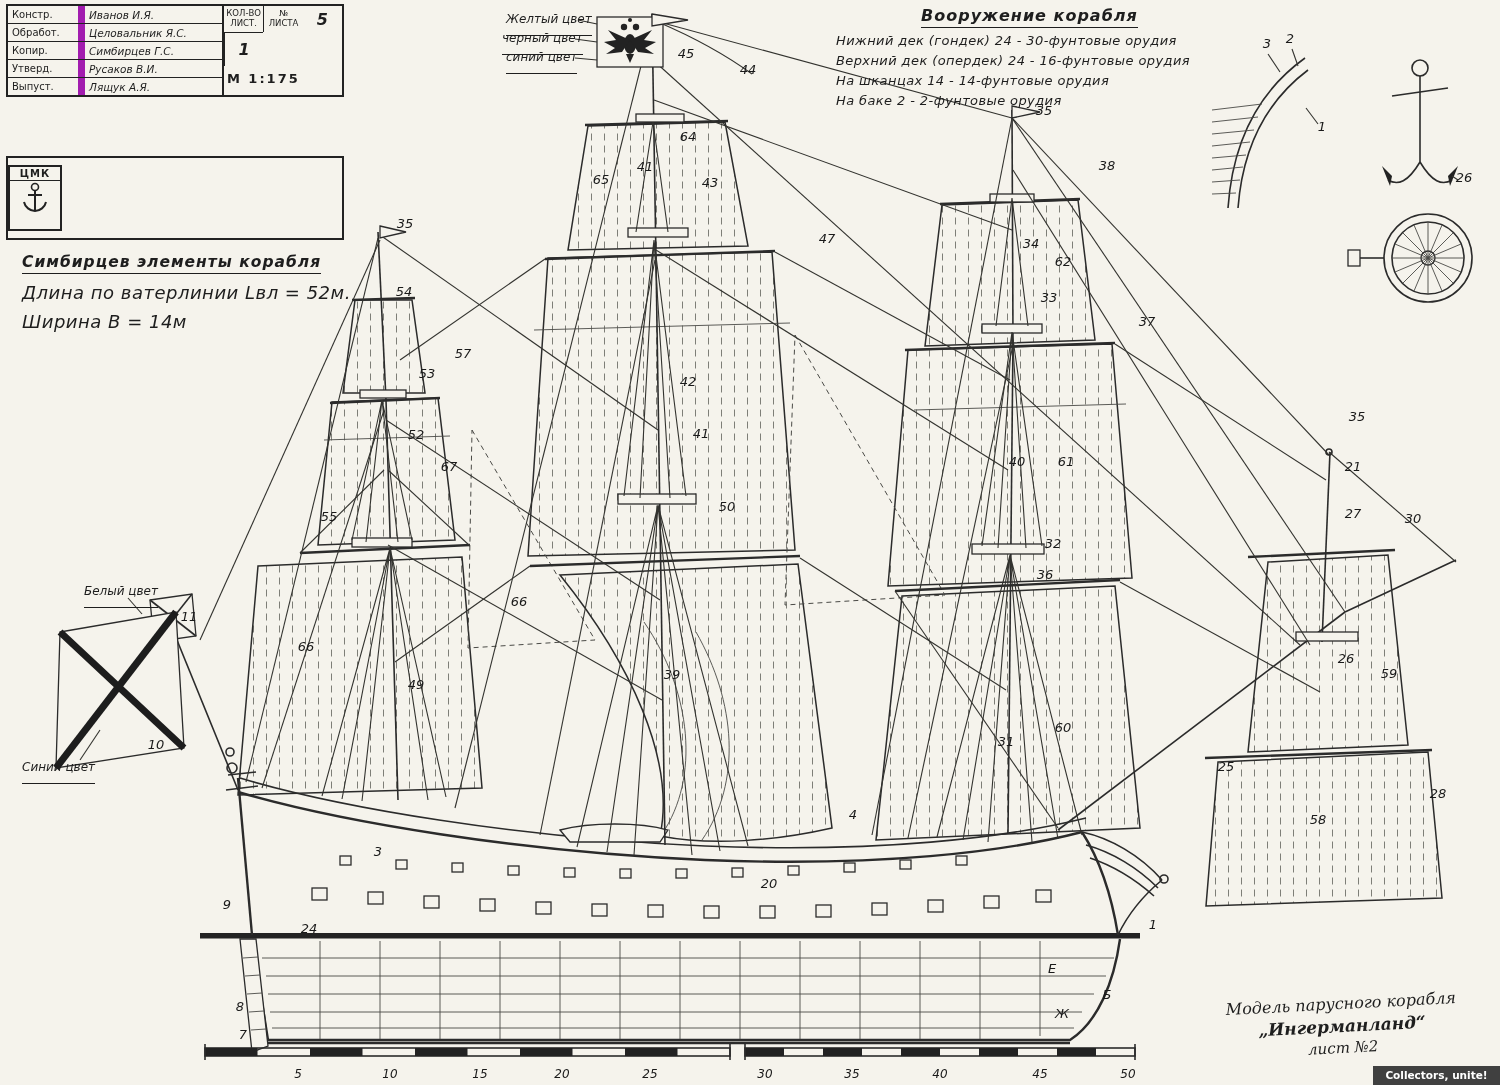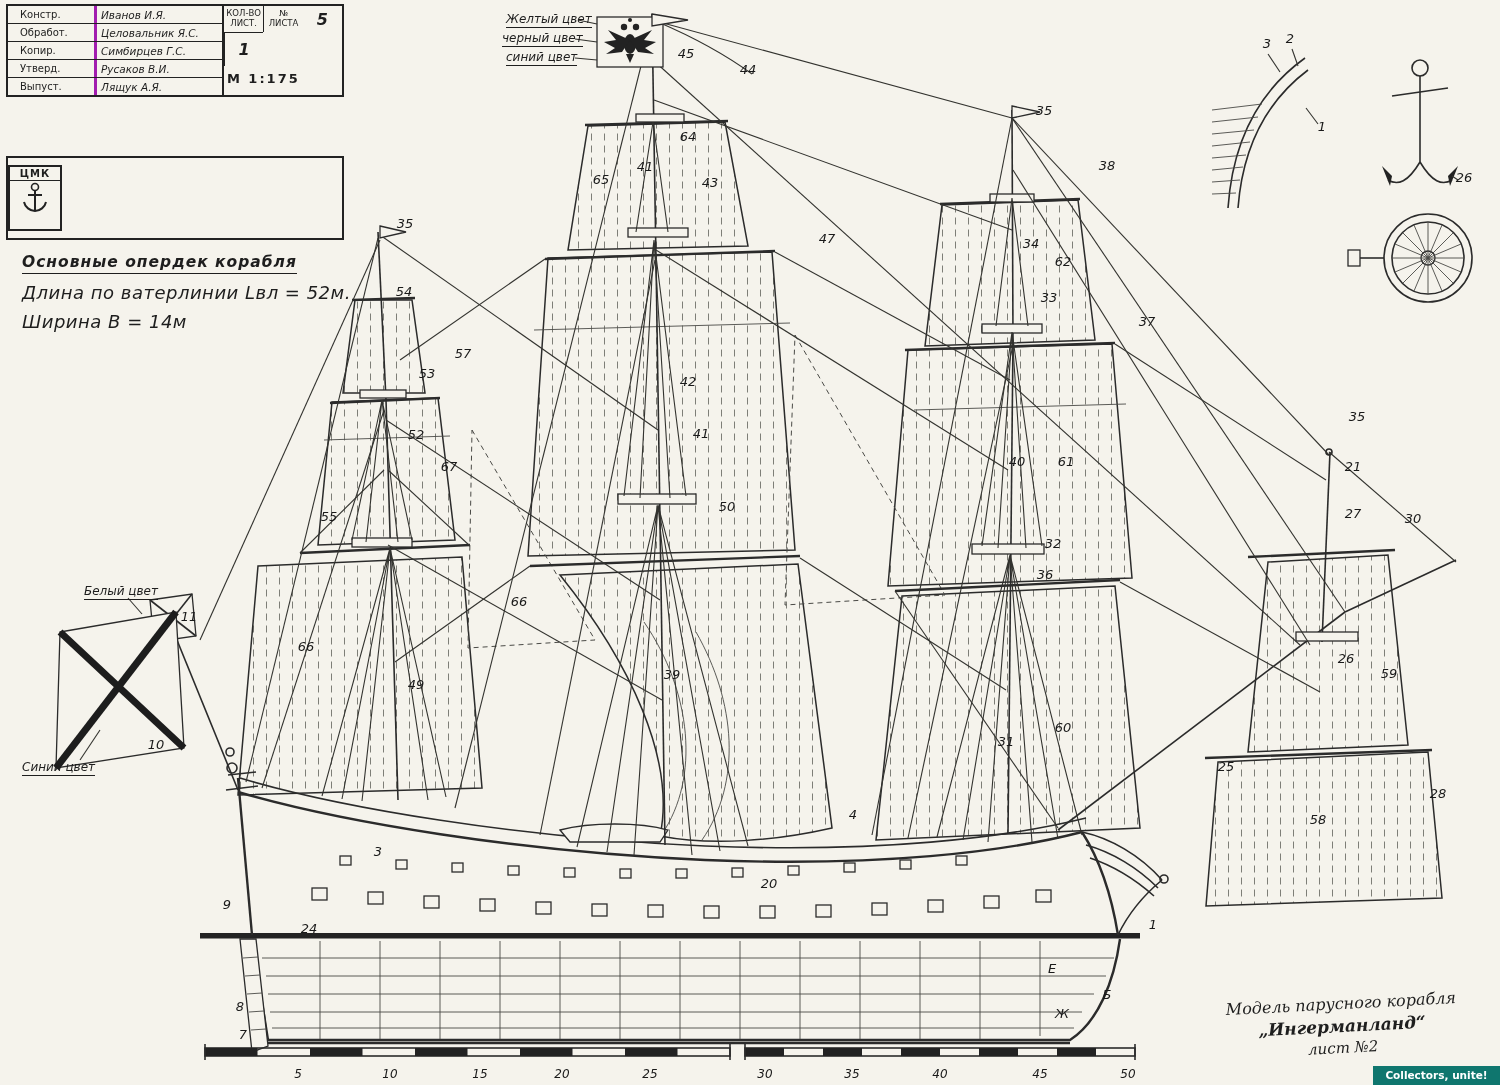--- a/index.html
+++ b/index.html
@@ -1,31 +1,31 @@
 <!DOCTYPE html>
 <html><head>
 <meta charset="utf-8">
 <style>
   html,body{margin:0;padding:0}
   .page{position:relative;width:1500px;height:1085px;background:#f5f3ec;font-family:"DejaVu Sans",sans-serif;color:#1e1e1e;overflow:hidden}
   .art{position:absolute;left:0;top:0}
   .abs{position:absolute}
-  .u{border-bottom:1.3px solid #1e1e1e;padding-bottom:1px;display:inline-block}
+  .u{border-bottom:1.3px solid #1e1e1e;padding-bottom:9px;display:inline-block}
 
   
   .title-block{left:6px;top:4px;width:334px;border:2.5px solid #222;background:transparent}
   .tb-head{border-bottom:2px solid #222;text-align:center;font-weight:700;padding:2px 4px;line-height:1.2}
   .tb-head .t1{font-size:15px}
   .tb-head .t2{font-size:14px}
   .tb-head .t3{font-size:13.5px;font-style:italic}
   .tb-body{display:flex}
   .tb-left{flex:1}
   .tb-row{display:flex;border-top:1px solid #222;height:17px;align-items:center}
   .tb-row:first-child{border-top:none}
-  .tb-role{width:62px;border-right:3px solid #a21caf;font-size:10px;padding:0 12px;height:100%;display:flex;align-items:center}
+  .tb-role{width:62px;border-right:7px solid #a21caf;font-size:10px;padding:0 4px;height:100%;display:flex;align-items:center}
   .tb-name{flex:1;font-size:10.5px;font-style:italic;padding:0 4px}
   .tb-right{width:118px;border-left:2px solid #222;display:grid;grid-template-columns:1fr 1fr 1fr;grid-template-rows:26px 34px 25px}
   .tb-cell{border-left:1px solid #222;border-top:1px solid #222;display:flex;align-items:center;justify-content:center;text-align:center}
   .tb-cell.first{border-left:none;border-top:none}
   .tb-cell.nb{border-top:none}
   .tb-hdr{font-size:8.5px;line-height:1.15;padding:1px}
   .tb-val{font-size:16px;font-style:italic;font-weight:700}
   .tb-scale{grid-column:1 / span 2;font-size:13px;font-weight:700;letter-spacing:2px}
 
   
@@ -47,21 +47,21 @@
   
   .flag-label{font-size:12px;font-style:italic}
 
   
   .footer-note{left:1192px;top:993px;width:300px;text-align:center;font-family:"DejaVu Serif",serif;font-style:italic;transform:rotate(-3deg);line-height:1.35}
   .footer-note .f1{font-size:16px}
   .footer-note .f2{font-size:17px;font-weight:700}
   .footer-note .f3{font-size:15px}
 
   
-  .badge{left:1373px;top:1066px;width:127px;height:19px;background:#0f766e;color:#ffffff;font-size:10.5px;font-weight:700;text-align:center;line-height:19px}
+  .badge{left:1373px;top:1066px;width:127px;height:19px;background:#404040;color:#ffffff;font-size:10.5px;font-weight:700;text-align:center;line-height:19px}
 
   
   .ink{stroke:#2b2b2b;fill:none;stroke-width:1.6}
   .ink2{stroke:#2b2b2b;fill:none;stroke-width:2.4}
   .thin{stroke:#4a4a46;fill:none;stroke-width:.9}
   .rig{stroke:#33332f;fill:none;stroke-width:1.1}
   .dash{stroke:#4a4a46;fill:none;stroke-width:1;stroke-dasharray:5 4}
   .sail{fill:url(#seams);stroke:#2b2b2b;stroke-width:1.5}
   .solid{fill:#222;stroke:none}
   .paperfill{fill:#f5f3ec;stroke:#2b2b2b;stroke-width:1.3}
@@ -486,25 +486,32 @@
       <svg width="30" height="38" viewBox="0 0 30 38">
         <circle cx="15" cy="6" r="3.5" fill="none" stroke="#222" stroke-width="1.6"></circle>
         <line x1="15" y1="9.5" x2="15" y2="30" stroke="#222" stroke-width="2"></line>
         <line x1="8" y1="14" x2="22" y2="14" stroke="#222" stroke-width="2"></line>
         <path d="M15,30 C10,30 5,26 4,21 M15,30 C20,30 25,26 26,21" fill="none" stroke="#222" stroke-width="2"></path>
       </svg>
     </div>
   </div>
 
   <div class="abs elements">
-    <div class="sec-heading">Основные опердек корабля</div>
+    <div class="sec-heading">Симбирцев элементы корабля</div>
     <div class="elem-line">Длина по ватерлинии Lвл = 52м.</div>
     <div class="elem-line">Ширина В = 14м</div>
   </div>
 
+  <div class="abs armament">
+    <div class="sec-heading">Вооружение корабля</div>
+    <div class="arm-line">Нижний дек (гондек) 24 - 30-фунтовые орудия</div>
+    <div class="arm-line">Верхний дек (опердек) 24 - 16-фунтовые орудия</div>
+    <div class="arm-line">На шканцах 14 - 14-фунтовые орудия</div>
+    <div class="arm-line">На баке 2 - 2-фунтовые орудия</div>
+  </div>
 
   <span class="abs flag-label u" style="left:506px;top:12px">Желтый цвет</span>
   <span class="abs flag-label u" style="left:502px;top:31px">черный цвет</span>
   <span class="abs flag-label u" style="left:506px;top:50px">синий цвет</span>
 
   <span class="abs flag-label u" style="left:84px;top:584px">Белый цвет</span>
   <span class="abs flag-label u" style="left:22px;top:760px">Синий цвет</span>
 
   <div class="abs footer-note">
     <div class="f1">Модель парусного корабля</div>

